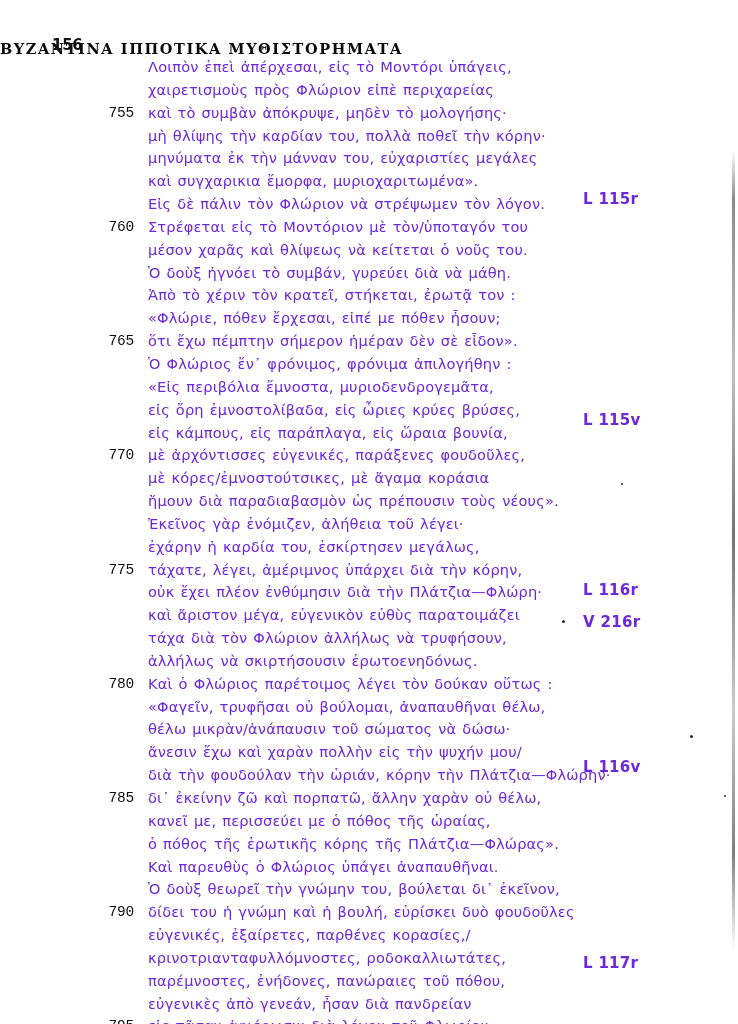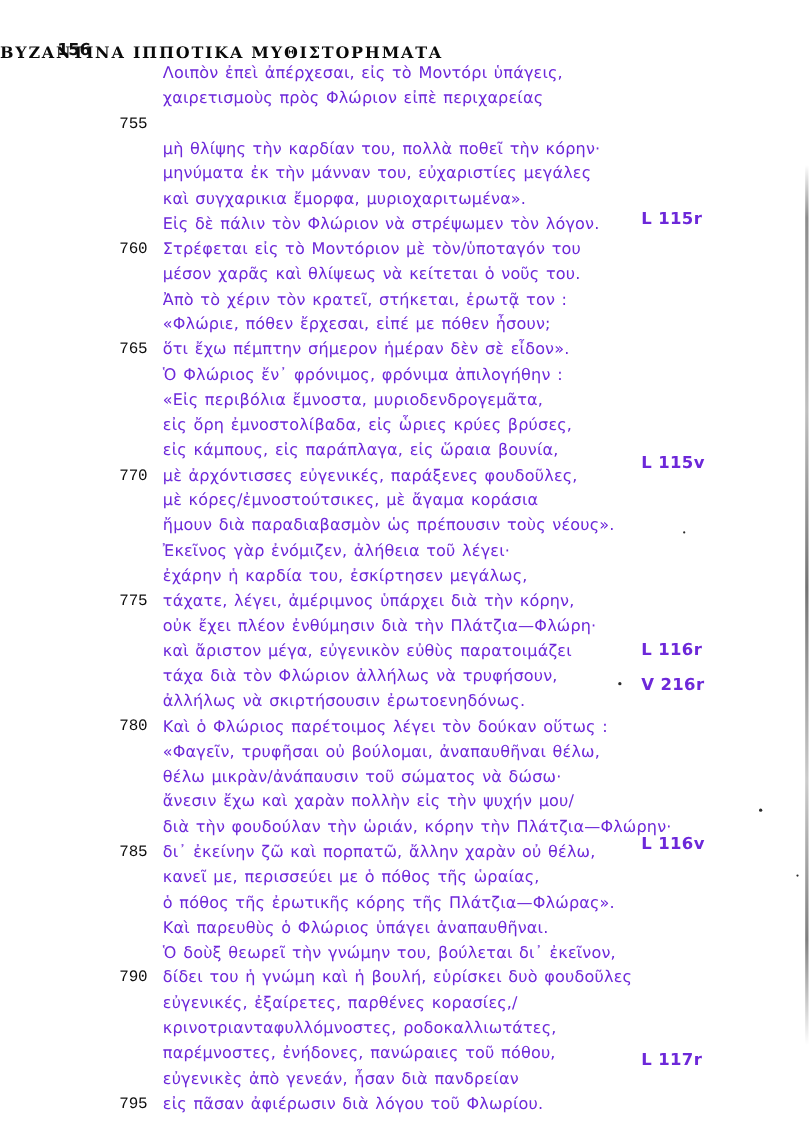--- a/index.html
+++ b/index.html
@@ -136,20 +136,21 @@
       <div class="verse-line">
         <span class="line-number"></span>
         <span class="line-text">Λοιπὸν ἐπεὶ ἀπέρχεσαι, εἰς τὸ Μοντόρι ὑπάγεις,</span>
       </div>
       <div class="verse-line">
         <span class="line-number"></span>
         <span class="line-text">χαιρετισμοὺς πρὸς Φλώριον εἰπὲ περιχαρείας</span>
       </div>
       <div class="verse-line">
         <span class="line-number">755</span>
+        <span class="line-text">καὶ τὸ συμβὰν ἀπόκρυψε, μηδὲν τὸ μολογήσης·</span>
       </div>
       <div class="verse-line">
         <span class="line-number"></span>
         <span class="line-text">μὴ θλίψης τὴν καρδίαν του, πολλὰ ποθεῖ τὴν κόρην·</span>
       </div>
       <div class="verse-line">
         <span class="line-number"></span>
         <span class="line-text">μηνύματα ἐκ τὴν μάνναν του, εὐχαριστίες μεγάλες</span>
       </div>
       <div class="verse-line">
@@ -160,20 +161,24 @@
         <span class="line-number"></span>
         <span class="line-text">Εἰς δὲ πάλιν τὸν Φλώριον νὰ στρέψωμεν τὸν λόγον.</span>
       </div>
       <div class="verse-line">
         <span class="line-number">760</span>
         <span class="line-text">Στρέφεται εἰς τὸ Μοντόριον μὲ τὸν/ὑποταγόν του</span>
       </div>
       <div class="verse-line">
         <span class="line-number"></span>
         <span class="line-text">μέσον χαρᾶς καὶ θλίψεως νὰ κείτεται ὁ νοῦς του.</span>
+      </div>
+      <div class="verse-line">
+        <span class="line-number"></span>
+        <span class="line-text">Ὁ δοὺξ ἠγνόει τὸ συμβάν, γυρεύει διὰ νὰ μάθη.</span>
       </div>
       <div class="verse-line">
         <span class="line-number"></span>
         <span class="line-text">Ἀπὸ τὸ χέριν τὸν κρατεῖ, στήκεται, ἐρωτᾷ τον :</span>
       </div>
       <div class="verse-line">
         <span class="line-number"></span>
         <span class="line-text">«Φλώριε, πόθεν ἔρχεσαι, εἰπέ με πόθεν ἦσουν;</span>
       </div>
       <div class="verse-line">

